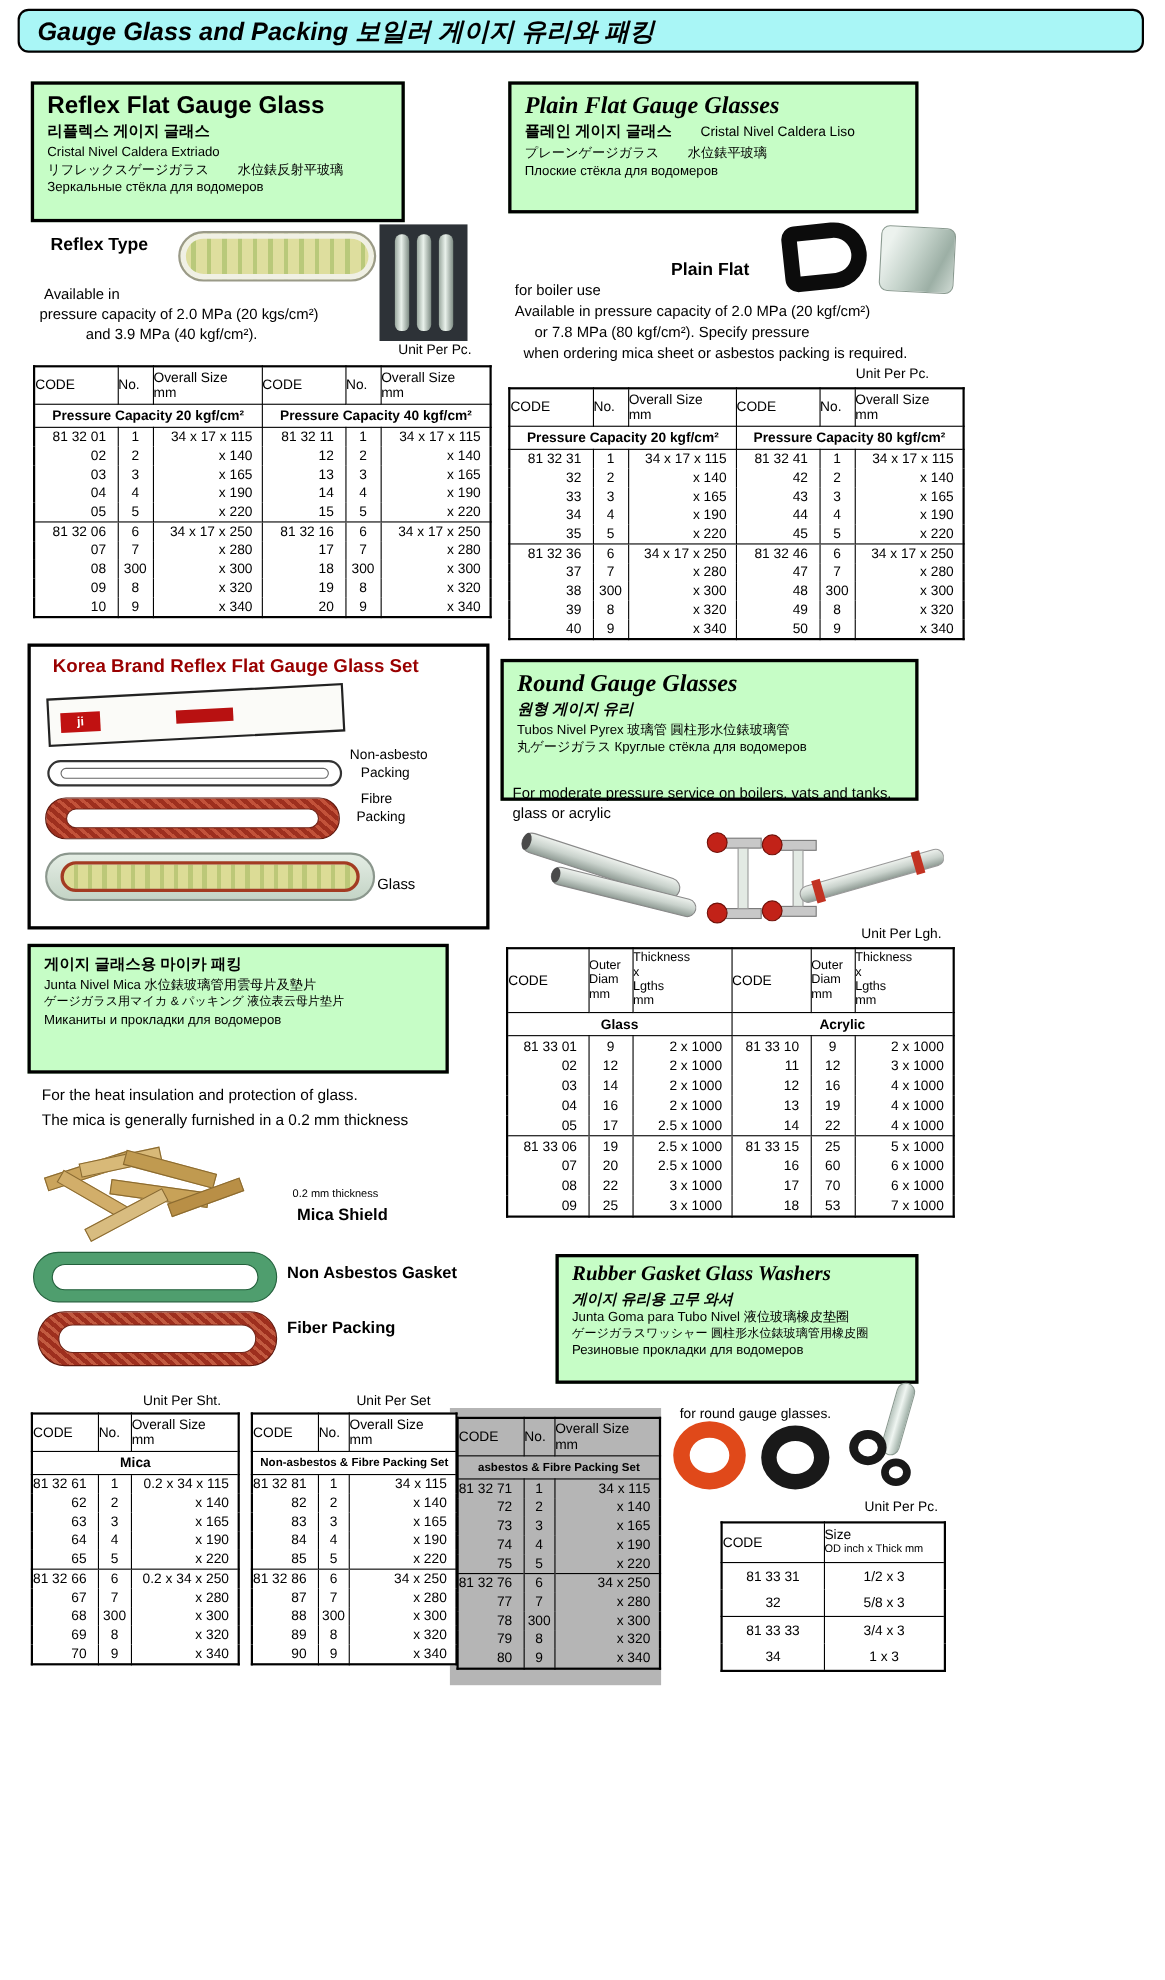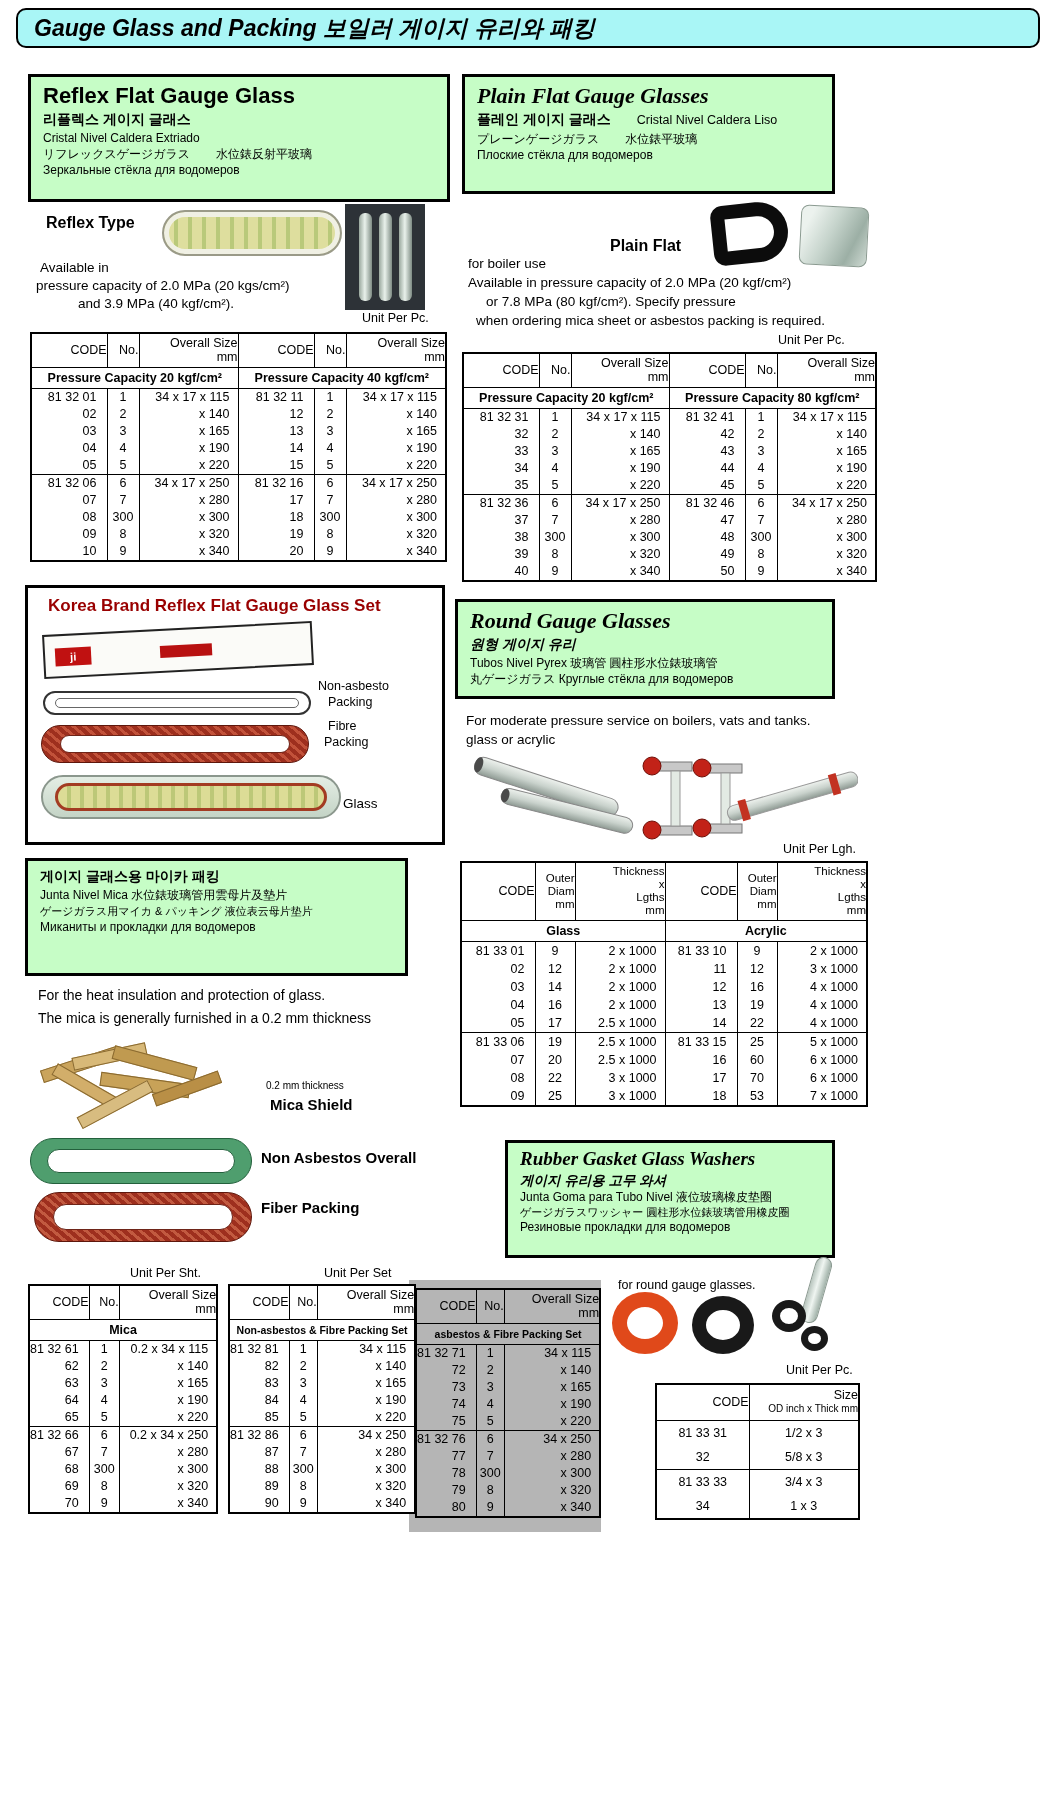--- a/index.html
+++ b/index.html
@@ -25,21 +25,21 @@
   
   .t { position:absolute; font-size:13.5px; white-space:nowrap; }
   .t.small { font-size:12.5px; }
   .t.bold { font-weight:bold; }
 
   
   .tbl { position:absolute; border-collapse:collapse; background:#fff; font-size:12.5px;
          table-layout:fixed; border:2px solid #000; }
   .tbl th,.tbl td { border-left:1px solid #000; border-right:1px solid #000;
                     font-weight:normal; overflow:hidden; white-space:nowrap; }
-  .tbl thead tr.cols th { border-bottom:1px solid #000; height:34px; text-align:right;
+  .tbl thead tr.cols th { border-bottom:1px solid #000; height:34px; text-align:left;
                           line-height:14px; font-size:12.5px; }
   .tbl thead tr.subhead th { border-bottom:1px solid #000; font-weight:bold; height:21px;
                              text-align:center; font-size:12.5px; }
   .tbl thead tr.subhead.sub-small th { font-size:10.5px; }
   .tbl tbody td { height:17px; line-height:17px; }
   .tbl tbody.grp tr:first-child td { border-top:1.5px solid #000; }
   .c-code { text-align:right; padding-right:10px; }
   .c-no   { text-align:center; }
   .c-size { text-align:right; padding-right:8px; }
   .tbl-round thead tr.cols th { height:58px; line-height:13px; font-size:11.5px; }
@@ -113,21 +113,21 @@
 </style>
 </head>
 <body>
 
 <div class="page">
 
   <div class="header">
     <span class="header-title">Gauge Glass and Packing   보일러 게이지 유리와 패킹</span>
   </div>
 
-  <div class="gbox" style="left:28px;top:74px;width:422px;height:128px">
+  <div class="gbox" style="left:28px;top:74px;width:340px;height:128px">
     <div class="gtitle">Reflex Flat Gauge Glass</div>
     <div class="ml1">리플렉스 게이지 글래스</div>
     <div class="ml2">Cristal Nivel Caldera Extriado</div>
     <div class="ml2">
       <span>リフレックスゲージガラス</span><span class="gap">水位錶反射平玻璃</span>
     </div>
     <div class="ml2">Зеркальные стёкла для водомеров</div>
   </div>
 
   <div class="t bold" style="left:46px;top:214px;font-size:16px">Reflex Type</div>
@@ -424,21 +424,21 @@
     <td class="c-code">40</td>
     <td class="c-no">9</td>
     <td class="c-size">x 340</td>
     <td class="c-code">50</td>
     <td class="c-no">9</td>
     <td class="c-size">x 340</td>
   </tr>
 </tbody>
   </table>
 
-  <div class="gbox" style="left:455px;top:599px;width:380px;height:100px">
+  <div class="gbox" style="left:455px;top:599px;width:380px;height:129px">
     <div class="gtitle it">Round Gauge Glasses</div>
     <div class="ml1 it">원형 게이지 유리</div>
     <div class="ml2">Tubos Nivel Pyrex   玻璃管  圓柱形水位錶玻璃管</div>
     <div class="ml2">丸ゲージガラス   Круглые стёкла для водомеров</div>
   </div>
 
   <div class="t" style="left:466px;top:713px">For moderate pressure service on boilers, vats and tanks.</div>
   <div class="t" style="left:466px;top:732px">glass or acrylic</div>
 
   <div class="round-photo">
@@ -625,21 +625,21 @@
     <div class="mp" style="left:60px;top:28px;width:90px;height:14px;background:#c8a258;transform:rotate(8deg)"></div>
     <div class="mp" style="left:112px;top:32px;width:70px;height:13px;background:#b98f46;transform:rotate(-20deg)"></div>
     <div class="mp" style="left:35px;top:48px;width:80px;height:13px;background:#d8bc80;transform:rotate(-28deg)"></div>
   </div>
   <div class="t" style="left:266px;top:1080px;font-size:10px">0.2 mm thickness</div>
   <div class="t bold" style="left:270px;top:1096px;font-size:15px">Mica Shield</div>
 
   <div class="gasket-ring">
       <div class="hole"></div>
     </div>
-  <div class="t bold" style="left:261px;top:1149px;font-size:15px">Non Asbestos Overall</div>
+  <div class="t bold" style="left:261px;top:1149px;font-size:15px">Non Asbestos Gasket</div>
 
   <div class="fiber-ring">
       <div class="hole"></div>
     </div>
   <div class="t bold" style="left:261px;top:1199px;font-size:15px">Fiber Packing</div>
 
   <div class="t small" style="left:130px;top:1266px">Unit Per Sht.</div>
   <div class="t small" style="left:324px;top:1266px">Unit Per Set</div>
 
   <div class="gray-panel"></div>

